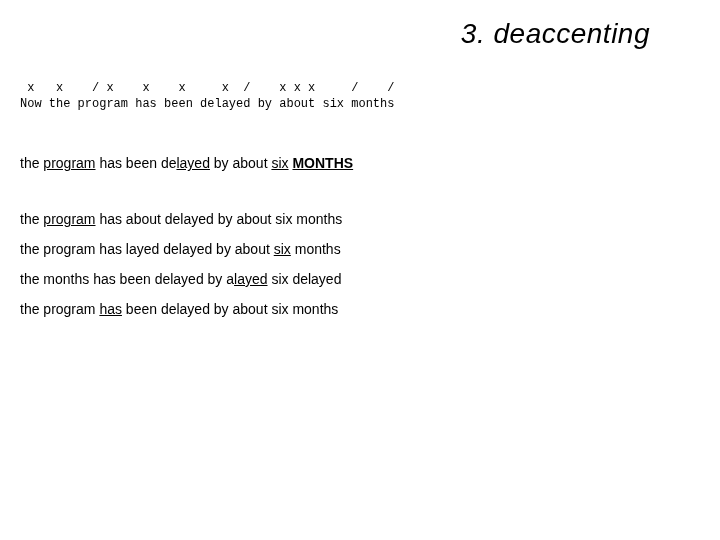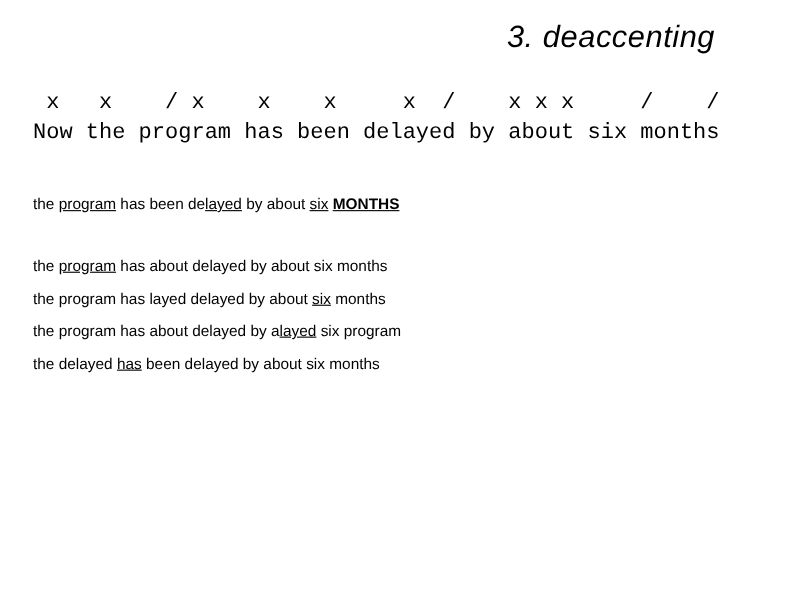--- a/index.html
+++ b/index.html
@@ -8,34 +8,34 @@
     width: 720px;
     height: 540px;
     background: #ffffff;
     font-family: Arial, Helvetica, sans-serif;
     color: #000000;
   }
   .slide {
     box-sizing: border-box;
     width: 720px;
     height: 420px;
-    padding: 18px 30px 30px 30px;
+    padding: 18px 30px 30px 20px;
     position: relative;
   }
   .title {
     font-style: italic;
     font-size: 28px;
     text-align: right;
     padding-right: 40px;
     margin-bottom: 30px;
     letter-spacing: 0.5px;
   }
   .mono-block {
     font-family: "Courier New", Courier, monospace;
-    font-size: 20px;
+    font-size: 12px;
     line-height: 1.35;
     white-space: pre;
     margin-bottom: 40px;
   }
   .example-block {
     font-size: 14px;
     line-height: 1.7;
   }
   .example-block p {
     margin: 0 0 6px 0;
@@ -66,22 +66,22 @@
 
     <p>
       <span>the </span><span class="us">program</span><span> has about delayed by about six months</span>
     </p>
 
     <p>
       <span>the program has layed delayed by about </span><span class="us">six</span><span> months</span>
     </p>
 
     <p>
-      <span>the program has about delayed by a</span><span class="us">layed</span><span> six program</span>
+      <span>the months has been delayed by a</span><span class="us">layed</span><span> six delayed</span>
     </p>
 
     <p>
-      <span>the delayed </span><span class="us">has</span><span> been delayed by about six months</span>
+      <span>the program </span><span class="us">has</span><span> been delayed by about six months</span>
     </p>
 
   </div>
 
 </div>
 
 </body></html>

